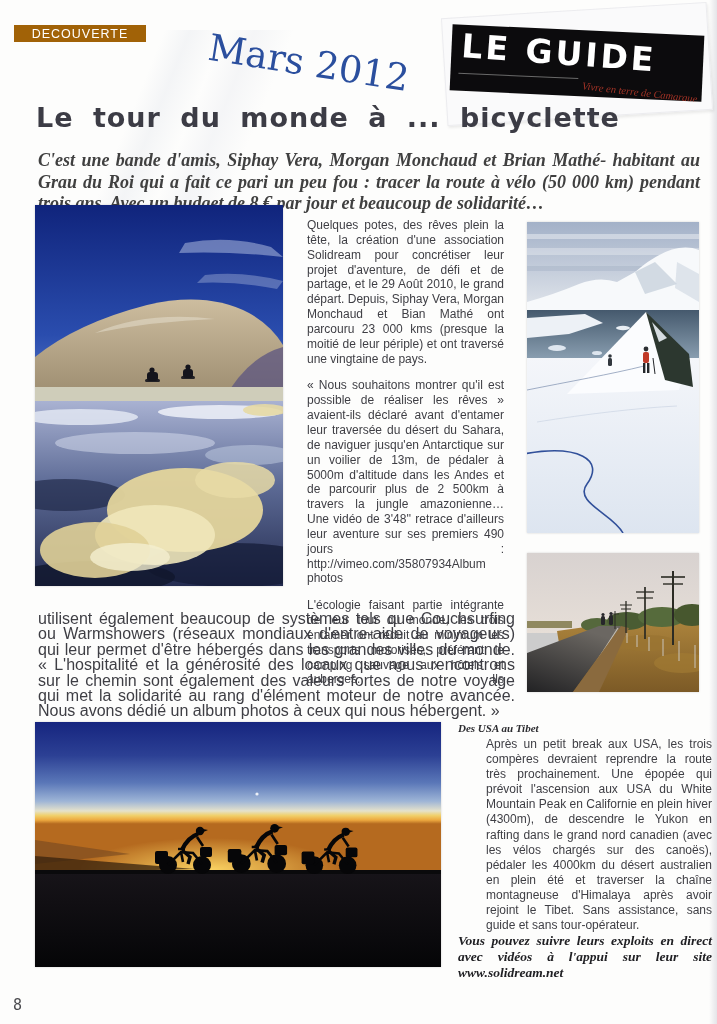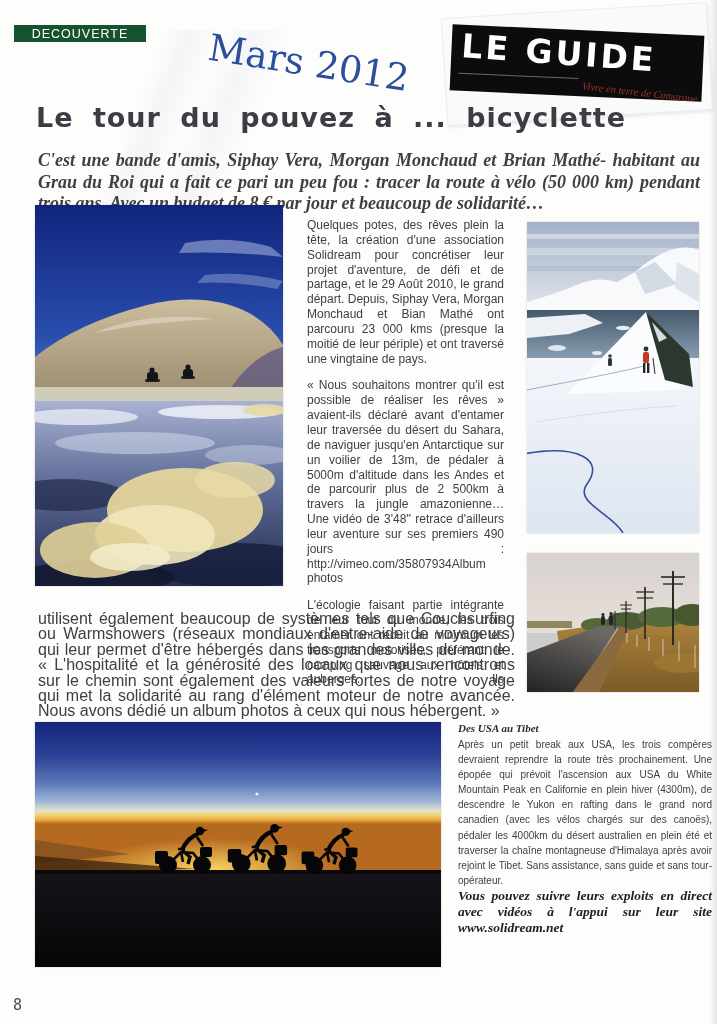--- a/index.html
+++ b/index.html
@@ -18,21 +18,21 @@
     opacity:.65; pointer-events:none;
   }
   .page-edge {
     position:absolute; right:0; top:0; width:8px; height:100%;
     background:linear-gradient(to right, transparent, #e4e4e8); pointer-events:none;
   }
 
   
   .section-banner {
     position:absolute; left:14px; top:25px; width:132px; height:17px;
-    background:#14532d; color:#fff; font-size:12.5px; letter-spacing:1px;
+    background:#a16207; color:#fff; font-size:12.5px; letter-spacing:1px;
     display:flex; align-items:center; justify-content:center;
     font-family:"Liberation Sans", sans-serif;
   }
   .issue-date {
     position:absolute; left:212px; top:26px; width:260px;
     transform:rotate(9deg); transform-origin:left top;
     font-family:"DejaVu Serif", serif; font-size:37px; color:#2b4f9e;
   }
   .sticker-sheet {
     position:absolute; left:444px; top:10px; width:266px; height:108px;
@@ -83,21 +83,21 @@
     font-size:16px; line-height:15.4px; color:#3e3e44; text-align:justify;
   }
   .col-2 {
     position:absolute; left:458px; top:720px; width:254px;
     color:#3e3e44;
   }
   .col-2 .heading {
     font-family:"Liberation Serif", serif; font-style:italic; font-weight:bold;
     font-size:11px; line-height:17px; color:#2c2c30;
   }
-  .col-2 .body { font-size:10px; line-height:15.1px; text-align:justify; }
+  .col-2 .body { font-size:12px; line-height:15.1px; text-align:justify;margin-left:28px; }
   .col-2 .footer {
     font-family:"Liberation Serif", serif; font-style:italic; font-weight:bold;
     font-size:13.5px; line-height:16px; color:#202024; text-align:justify;
   }
 
   .page-number {
     position:absolute; left:13px; top:996px;
     font-family:"DejaVu Sans Mono", monospace; font-size:15px; color:#4a4a4e;
   }
 
@@ -121,21 +121,21 @@
   </div>
   <div class="issue-date">Mars 2012</div>
 
   <div class="sticker-sheet"></div>
   <div class="badge-box">
     <div class="badge-title">LE GUIDE</div>
     <div class="badge-rule"></div>
     <div class="badge-subtitle">Vivre en terre de Camargue</div>
   </div>
 
-  <h1 class="article-title">Le tour du pouvez à ... bicyclette</h1>
+  <h1 class="article-title">Le tour du monde à ... bicyclette</h1>
   <p class="intro">C'est une bande d'amis, Siphay Vera, Morgan Monchaud et Brian Mathé- habitant au Grau du Roi qui a fait ce pari un peu fou : tracer la route à vélo (50 000 km) pendant trois ans. Avec un budget de 8 € par jour et beaucoup de solidarité…</p>
 
   <figure class="photo-1">
     <svg viewBox="0 0 248 381" preserveAspectRatio="none">
       <defs>
         <linearGradient id="p1sky" x1="0" y1="0" x2="0" y2="1">
           <stop offset="0" stop-color="#10247c"></stop>
             <stop offset="0.65" stop-color="#2a4dae"></stop>
             <stop offset="1" stop-color="#5e7fcb"></stop>
         </linearGradient>

